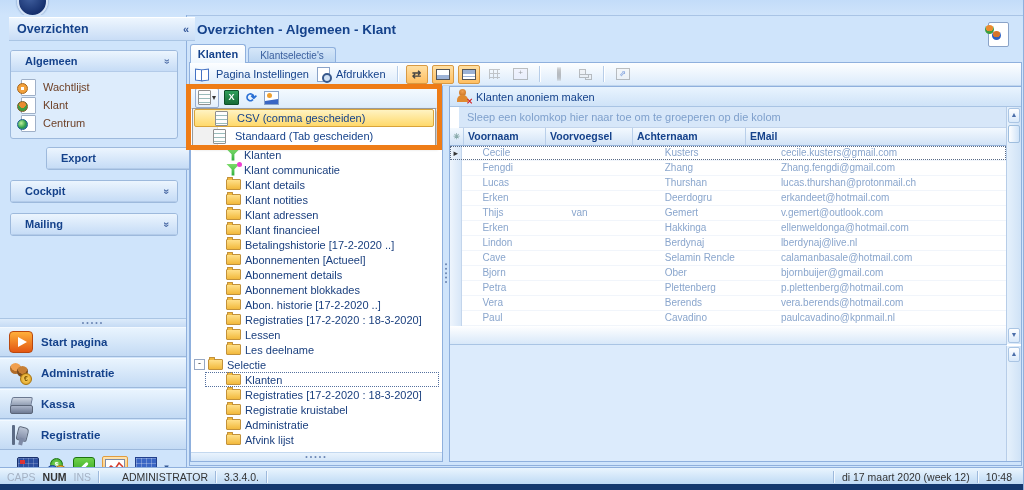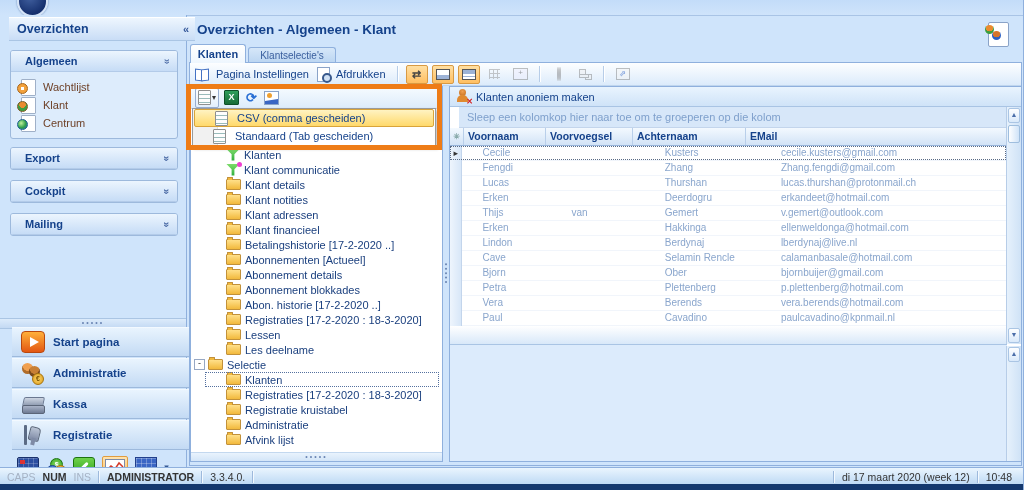--- a/index.html
+++ b/index.html
@@ -32,21 +32,21 @@
   .gitem{height:18px;display:flex;align-items:center;color:#6e4128;}
   .repicon{width:13px;height:15px;background:#fff;border:1px solid #9fb0c8;border-radius:1px;
     position:relative;margin-right:7px;flex:none;}
   .repicon .bub{position:absolute;left:-5px;top:3px;width:9px;height:9px;border-radius:50%;}
   .bub.clock{background:radial-gradient(#fff 25%,#f2a13c 30%);border:1px solid #a86417;}
   .bub.person{background:radial-gradient(circle at 50% 30%,#e98b2f 40%,#3d9e41 45%);border:1px solid #7a5a22;}
   .bub.globe{background:radial-gradient(circle at 35% 35%,#bff09a,#2f9e4b 55%,#1c6fb3);border:1px solid #1d5e8e;}
   .sb-split{position:absolute;left:0;top:303px;width:186px;height:9px;
     background:linear-gradient(#dcebfb,#c3d9f3);border-top:1px solid #aac5e4;border-bottom:1px solid #aac5e4;
     color:#6b86b4;font-size:7px;line-height:8px;text-align:center;letter-spacing:2px;}
-  .navbtn{position:absolute;left:12px;width:186px;height:30px;box-sizing:border-box;
+  .navbtn{position:absolute;left:0;width:186px;height:30px;box-sizing:border-box;
     background:linear-gradient(#e9f4fe,#c3daf4);border-top:1px solid #f3f9ff;border-bottom:1px solid #9db9dc;
     display:flex;align-items:center;font-weight:bold;font-size:11.5px;}
   .nav-ic{width:24px;height:22px;margin:0 8px 0 9px;flex:none;position:relative;}
   .ic-start{background:linear-gradient(#ffb03a,#e35713);border:1px solid #b9480e;border-radius:4px;box-sizing:border-box;}
   .ic-start::after{content:'';position:absolute;left:8px;top:5px;border-left:9px solid #fff;
     border-top:5px solid transparent;border-bottom:5px solid transparent;}
   .pp{position:absolute;border-radius:50%;}
   .ic-admin .pp.a{left:1px;top:1px;width:11px;height:11px;background:radial-gradient(circle at 50% 30%,#f0a050 45%,#b06c2a 50%);}
   .ic-admin .pp.b{left:8px;top:4px;width:11px;height:11px;background:radial-gradient(circle at 50% 30%,#c77f35 45%,#7a4a1d 50%);}
   .coin{position:absolute;border-radius:50%;color:#fff;font-size:7px;line-height:9px;text-align:center;font-weight:bold;}
@@ -250,21 +250,21 @@
         </div>
         <div class="gitem">
           <span class="repicon">
               <span class="bub globe"></span>
             </span>
           <span>Centrum</span>
         </div>
       </div>
     </div>
 
-    <div class="group" style="top:132px;">
+    <div class="group" style="top:132px;margin-left:36px;">
       <div class="ghead2">
         <span class="gl">Export</span>
         <span class="chev"><span class="down">»</span></span>
       </div>
     </div>
     <div class="group" style="top:198px;">
       <div class="ghead2">
         <span class="gl">Mailing</span>
         <span class="chev"><span class="down">»</span></span>
       </div>
@@ -641,21 +641,21 @@
     </div>
   </div>
 
   <div class="annot"></div>
 
   <div class="statusbar">
     <span class="seg dim">CAPS</span>
     <span class="seg" style="font-weight:bold;padding-left:0;">NUM</span>
     <span class="seg dim" style="padding-left:0;">INS</span>
     <span class="sep"></span>
-    <span class="seg" style="font-weight:bold;">ADMINISTRATOR</span>
+    <span class="seg" style="font-weight:normal;margin-left:15px;">ADMINISTRATOR</span>
     <span class="sep"></span>
     <span class="seg">3.3.4.0.</span>
     <span class="sep"></span>
     <span class="sb-fill"></span>
     <span class="sep"></span>
     <span class="seg">di 17 maart 2020 (week 12)</span>
     <span class="sep"></span>
     <span class="seg right">10:48</span>
   </div>
   <div class="navybar"></div>

